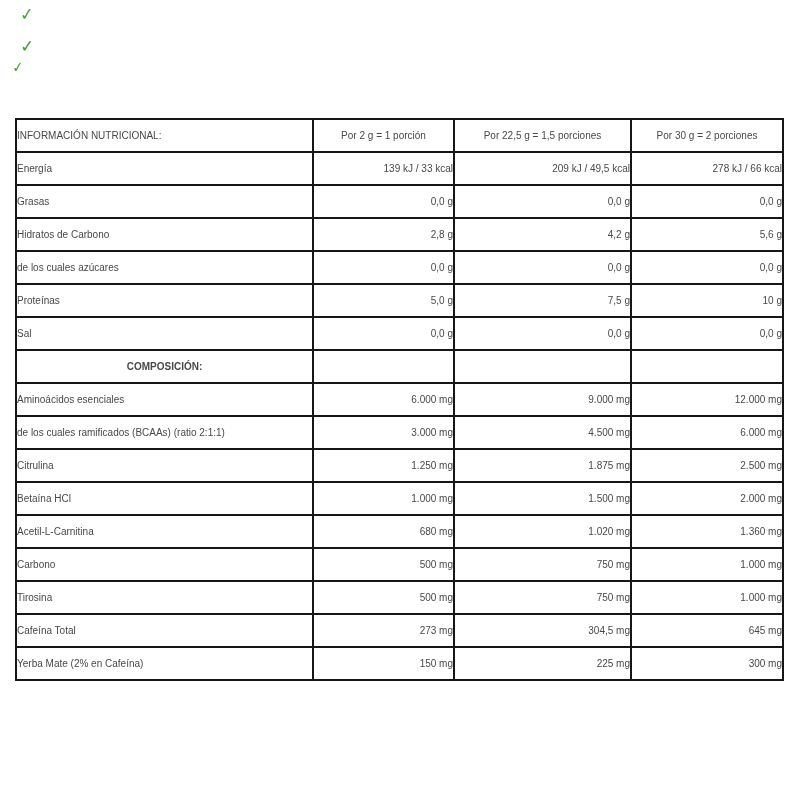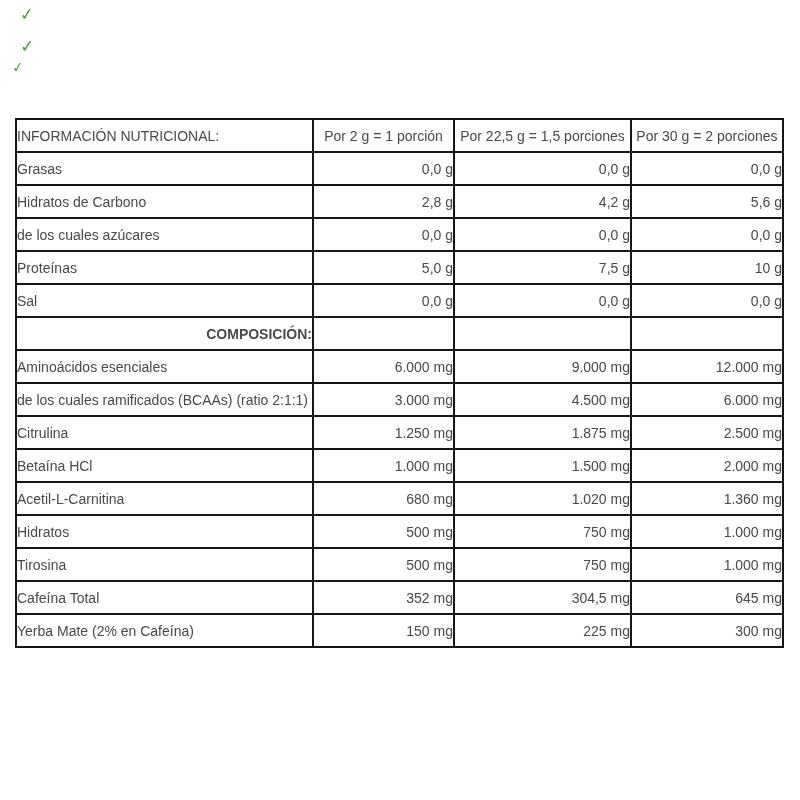--- a/index.html
+++ b/index.html
@@ -34,21 +34,21 @@
 
   table.nutri {
     position: absolute;
     left: 15px;
     top: 118px;
     width: 767px;
     border-collapse: collapse;
     table-layout: fixed;
     border: 2px solid #161616;
     color: #484848;
-    font-size: 14px;
+    font-size: 10px;
   }
   table.nutri td {
     border: 2px solid #161616;
     height: 27px;
     padding: 2px 0;
     overflow: hidden;
     white-space: nowrap;
     background: #ffffff;
   }
   td.label {
@@ -61,21 +61,21 @@
     padding-left: 4px;
     padding-right: 4px;
   }
   td.val {
     text-align: right;
     padding-right: 10px;
     padding-left: 4px;
   }
   td.section-label {
     font-weight: bold;
-    text-align: right;
+    text-align: center;
     padding-left: 12px;
   }
 </style>
 </head>
 <body>
 
 <div class="sheet">
 
   <div class="corner-marks">
     <span class="mark m0">✓</span>
@@ -91,20 +91,26 @@
       <col style="width:152px">
     </colgroup>
     <tbody id="table-body">
       <tr>
         <td class="label">INFORMACIÓN NUTRICIONAL:</td>
         <td class="colhead">Por 2 g = 1 porción</td>
         <td class="colhead">Por 22,5 g = 1,5 porciones</td>
         <td class="colhead">Por 30 g = 2 porciones</td>
       </tr>
 
+      <tr>
+    <td class="label">Energía</td>
+    <td class="val">139 kJ / 33 kcal</td>
+    <td class="val">209 kJ / 49,5 kcal</td>
+    <td class="val">278 kJ / 66 kcal</td>
+  </tr>
         <tr>
     <td class="label">Grasas</td>
     <td class="val">0,0 g</td>
     <td class="val">0,0 g</td>
     <td class="val">0,0 g</td>
   </tr>
         <tr>
     <td class="label">Hidratos de Carbono</td>
     <td class="val">2,8 g</td>
     <td class="val">4,2 g</td>
@@ -159,34 +165,34 @@
     <td class="val">1.500 mg</td>
     <td class="val">2.000 mg</td>
   </tr>
         <tr>
     <td class="label">Acetil-L-Carnitina</td>
     <td class="val">680 mg</td>
     <td class="val">1.020 mg</td>
     <td class="val">1.360 mg</td>
   </tr>
         <tr>
-    <td class="label">Hidratos</td>
+    <td class="label">Carbono</td>
     <td class="val">500 mg</td>
     <td class="val">750 mg</td>
     <td class="val">1.000 mg</td>
   </tr>
         <tr>
     <td class="label">Tirosina</td>
     <td class="val">500 mg</td>
     <td class="val">750 mg</td>
     <td class="val">1.000 mg</td>
   </tr>
         <tr>
     <td class="label">Cafeína Total</td>
-    <td class="val">352 mg</td>
+    <td class="val">273 mg</td>
     <td class="val">304,5 mg</td>
     <td class="val">645 mg</td>
   </tr>
         <tr>
     <td class="label">Yerba Mate (2% en Cafeína)</td>
     <td class="val">150 mg</td>
     <td class="val">225 mg</td>
     <td class="val">300 mg</td>
   </tr>
       </tbody>

